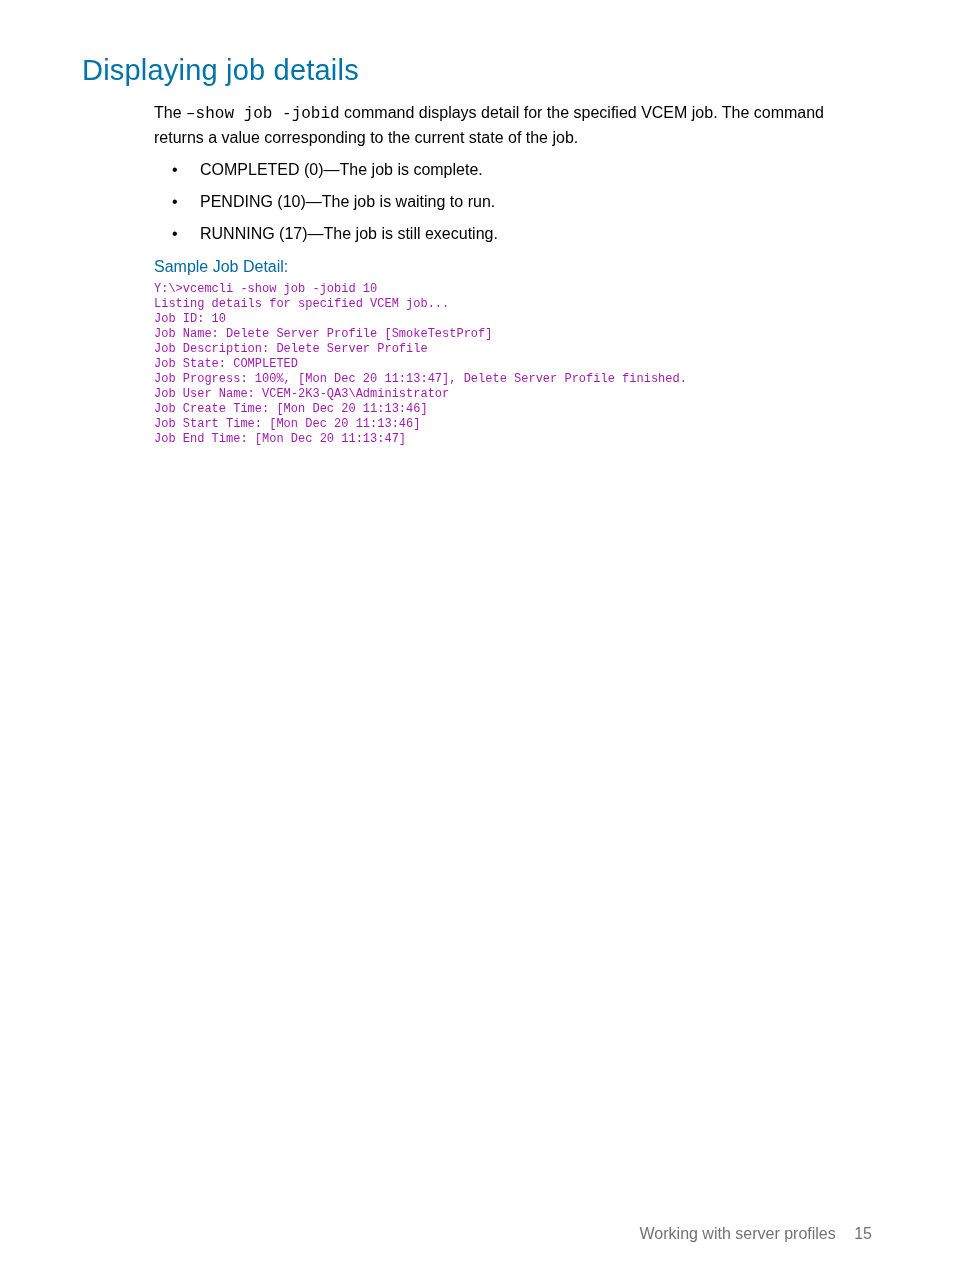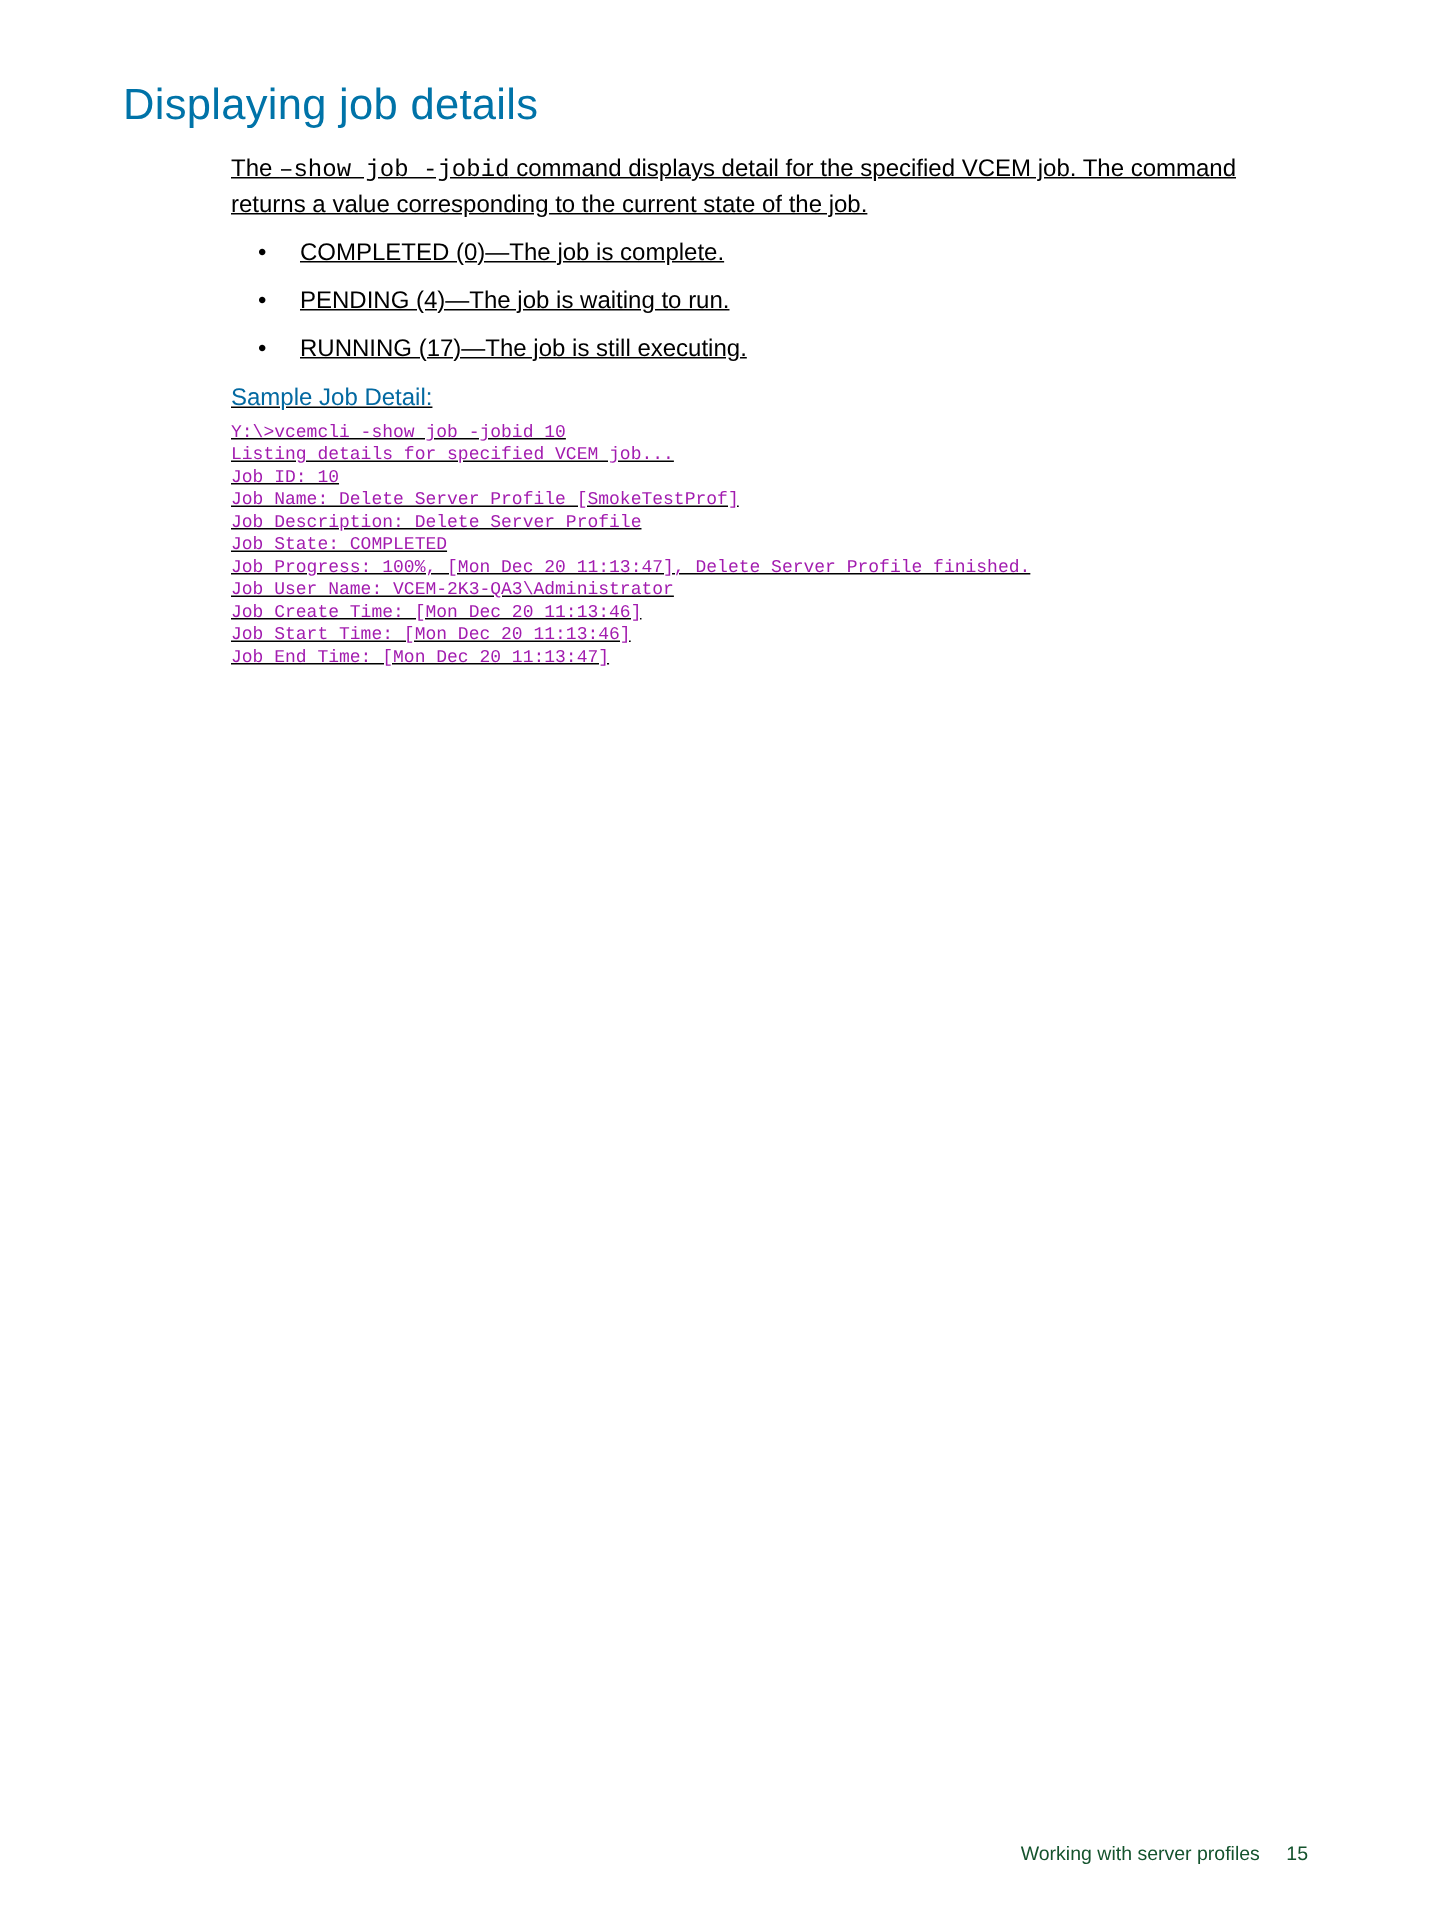--- a/index.html
+++ b/index.html
@@ -17,21 +17,20 @@
     }
     h2.section-heading {
       color: #0073a8;
       font-weight: 400;
       font-size: 29px;
       margin-bottom: 14px;
       letter-spacing: 0.2px;
     }
     .body-block {
       margin-left: 72px;
-      text-decoration: underline;
     }
     p.body-text {
       font-size: 16px;
       line-height: 1.5;
       color: #000;
       margin-bottom: 8px;
     }
     code.inline {
       font-family: "Courier New", Courier, monospace;
       font-size: 16px;
@@ -65,41 +64,41 @@
       font-family: "Courier New", Courier, monospace;
       font-size: 12px;
       line-height: 1.25;
       white-space: pre;
       color: #a21caf;
     }
     .footer {
       position: absolute;
       bottom: 28px;
       right: 82px;
-      font-size: 13px;
-      color: #14532d;
+      font-size: 16px;
+      color: #737373;
     }
     .footer .page-no {
       margin-left: 14px;
     }
   </style>
 </head>
 <body>
 
 <h2 class="section-heading">Displaying job details</h2>
 
 <div class="body-block">
   <p class="body-text">
     <span>The </span><code class="inline">–show job -jobid</code><span> command displays detail for the specified VCEM job. The command returns a value corresponding to the current state of the job.</span>
   </p>
 
 
   <ul class="bullets">
     <li>COMPLETED (0)—The job is complete.</li>
-    <li>PENDING (4)—The job is waiting to run.</li>
+    <li>PENDING (10)—The job is waiting to run.</li>
     <li>RUNNING (17)—The job is still executing.</li>
   </ul>
 
   <p class="sample-label">Sample Job Detail:</p>
 
   <pre class="code-block">Y:\&gt;vcemcli -show job -jobid 10
 Listing details for specified VCEM job...
 Job ID: 10
 Job Name: Delete Server Profile [SmokeTestProf]
 Job Description: Delete Server Profile

